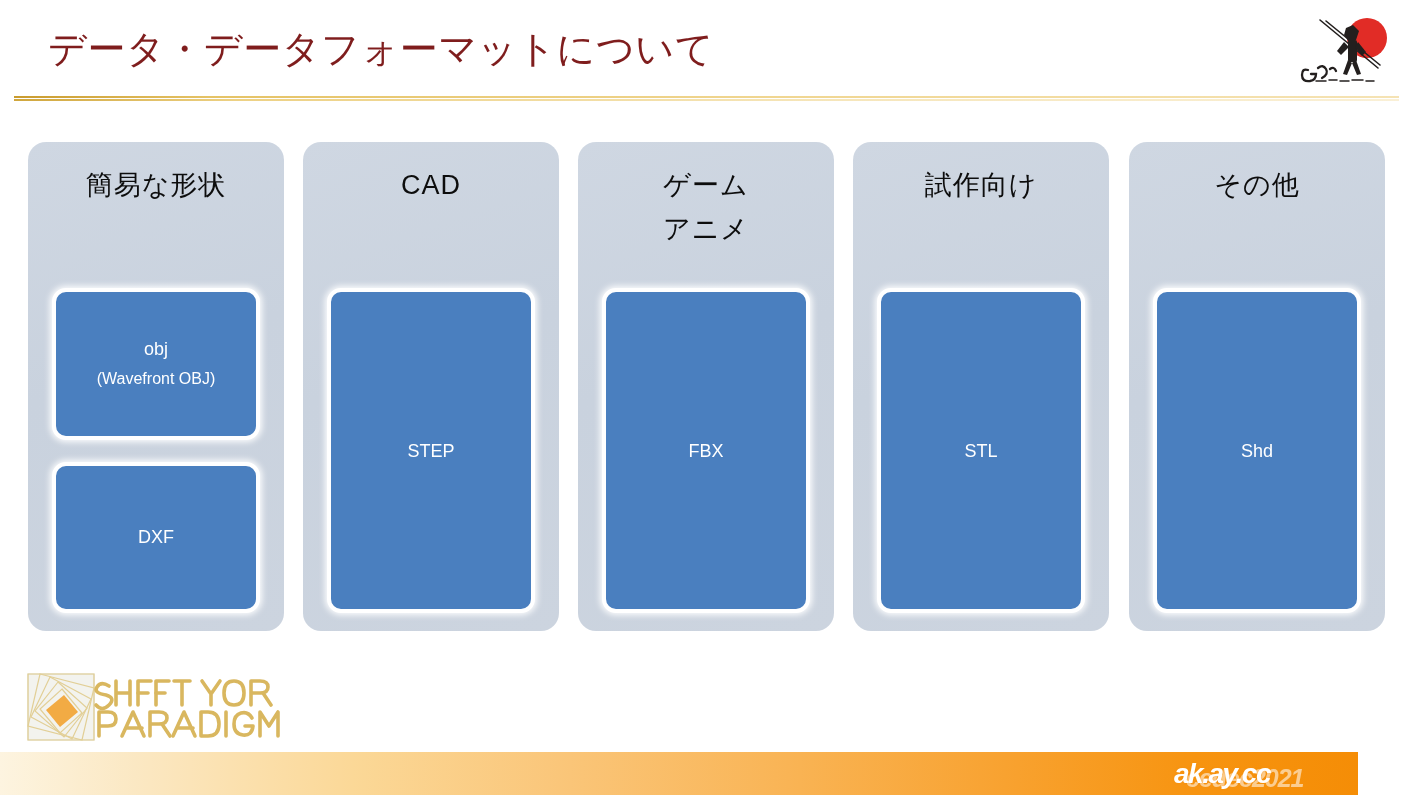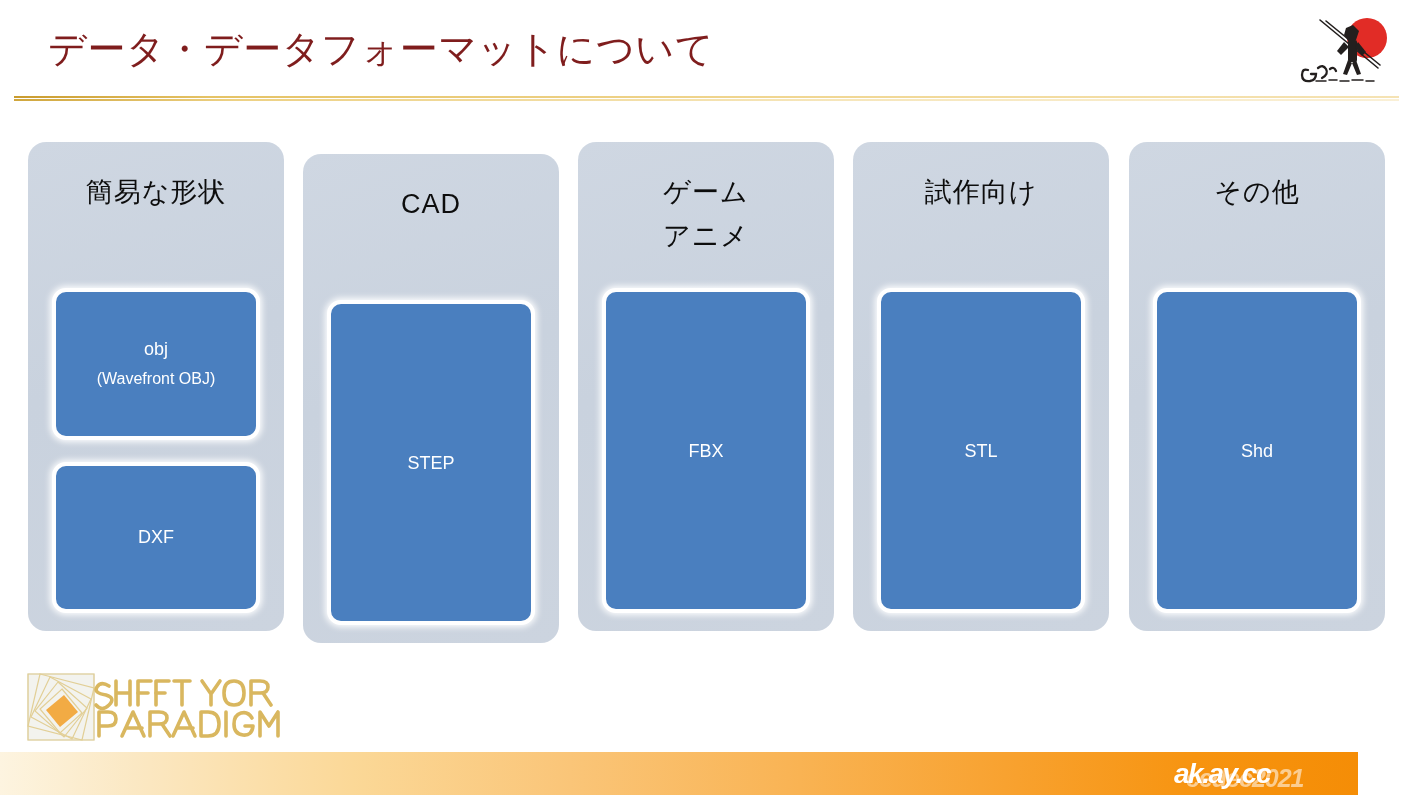--- a/index.html
+++ b/index.html
@@ -80,31 +80,31 @@
     position: absolute;
     top: 142px;
     width: 256px;
     height: 489px;
     background: linear-gradient(160deg, #cfd7e2 0%, #c9d2de 45%, #ccd4df 100%);
     border-radius: 18px;
     pointer-events: auto;
     box-shadow: 0 0 0 0 rgba(0,0,0,0);
   }
   .fmt-card.c0 { left: 28px;   }
-  .fmt-card.c1 { left: 303px; margin-top: 12px;  }
+  .fmt-card.c1 { left: 303px;  }
   .fmt-card.c2 { left: 578px;  }
   .fmt-card.c3 { left: 853px;  }
   .fmt-card.c4 { left: 1129px; }
 
   .card-heading {
     position: absolute;
     left: 0;
     top: 0;
     width: 100%;
-    padding-top: 28px;
+    padding-top: 21px;
     text-align: center;
     font-size: 27px;
     line-height: 44px;
     color: #0d0d0d;
     font-weight: 400;
     letter-spacing: 1px;
   }
   .card-heading .hl {
     display: block;
   }

